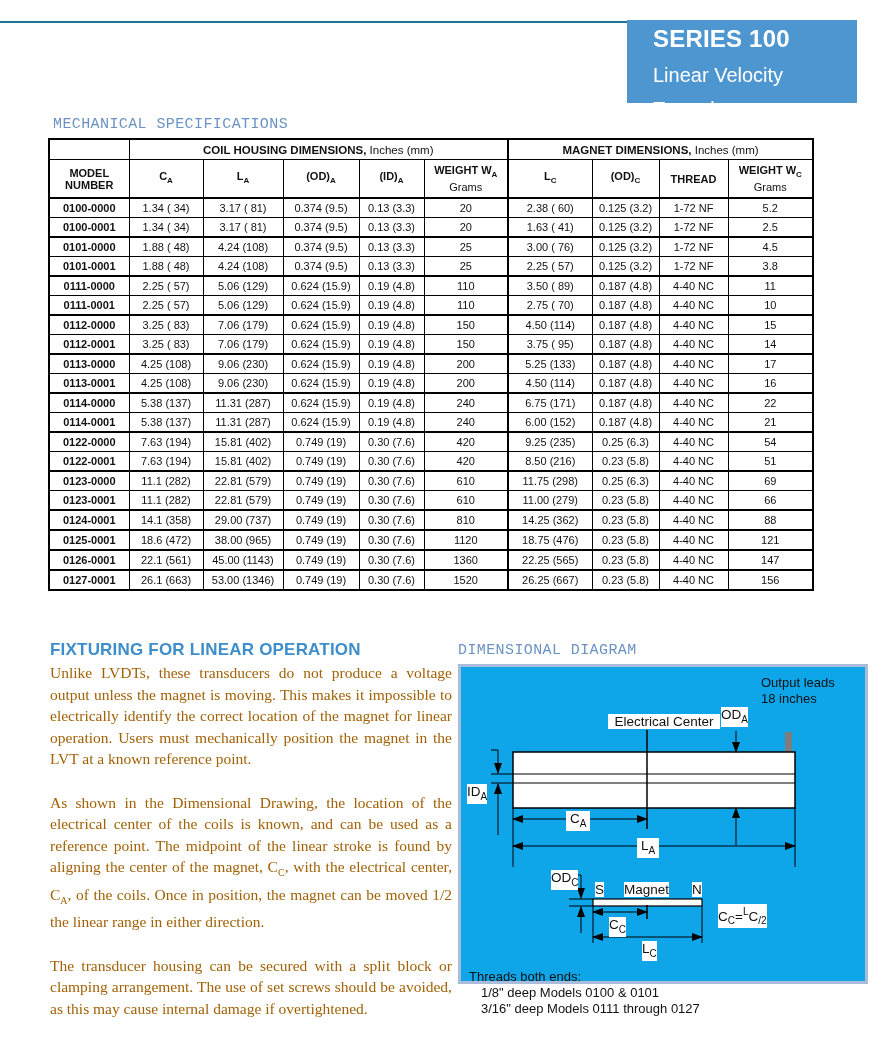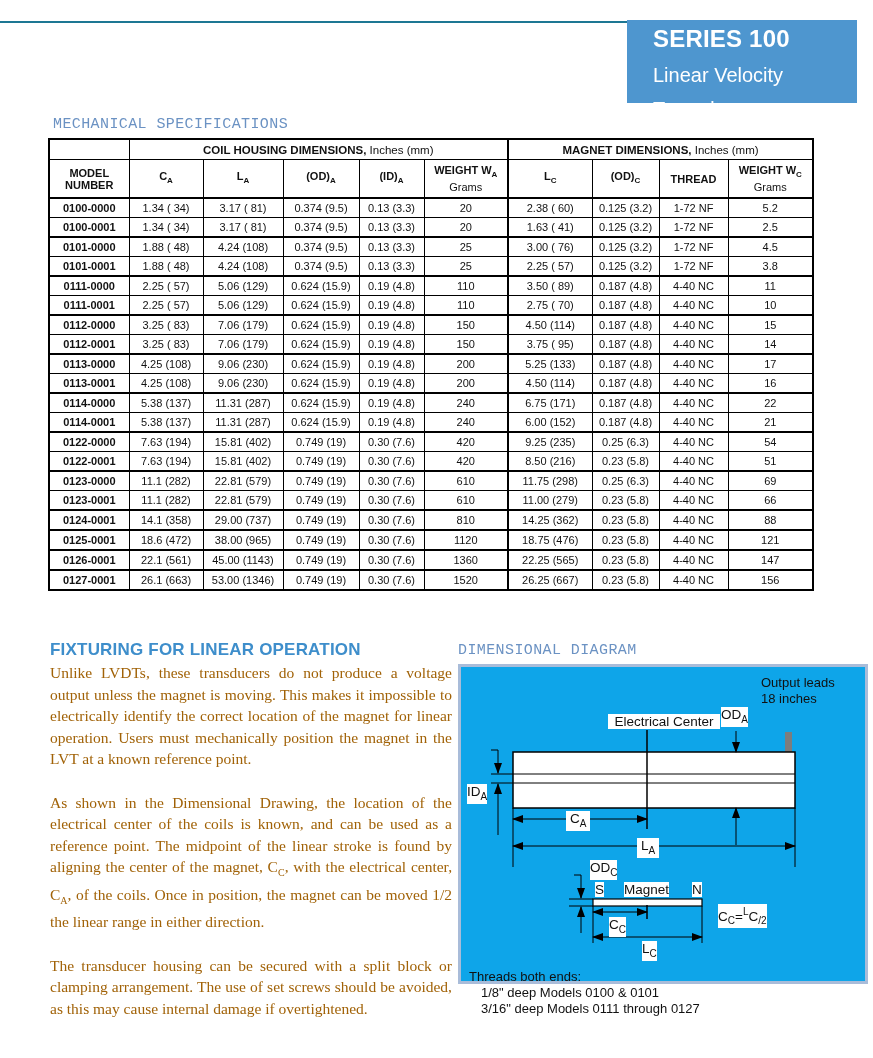--- a/index.html
+++ b/index.html
@@ -443,21 +443,21 @@
       <div class="dlabel" style="left:147px;top:47px;width:112px;text-align:center;">Electrical Center</div>
 
       <div class="dlabel" style="left:260px;top:40px;"><span>OD</span><sub>A</sub></div>
 
       <div class="dlabel" style="left:6px;top:73px;margin-top:44px;"><span>ID</span><sub>A</sub></div>
 
       <div class="dlabel" style="left:105px;top:144px;padding:0 4px;"><span>C</span><sub>A</sub></div>
 
       <div class="dlabel" style="left:176px;top:171px;padding:0 4px;"><span>L</span><sub>A</sub></div>
 
-      <div class="dlabel" style="left:90px;top:193px;margin-left:39px;"><span>OD</span><sub>C</sub></div>
+      <div class="dlabel" style="left:90px;top:203px;"><span>OD</span><sub>C</sub></div>
 
       <div class="dlabel" style="left:134px;top:215px;">S</div>
       <div class="dlabel" style="left:163px;top:215px;">Magnet</div>
       <div class="dlabel" style="left:231px;top:215px;">N</div>
 
       <div class="dlabel" style="left:148px;top:250px;"><span>C</span><sub>C</sub></div>
 
       <div class="dlabel" style="left:181px;top:274px;"><span>L</span><sub>C</sub></div>
 
       <div class="dlabel" style="left:257px;top:237px;"><span>C</span><sub>C</sub><span>=</span><sup>L</sup><span>C</span><sub>/2</sub></div>

